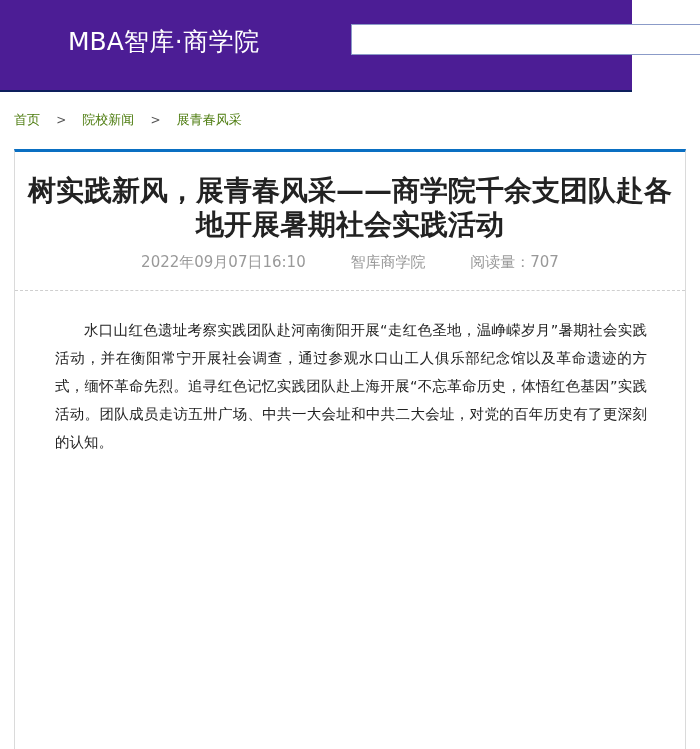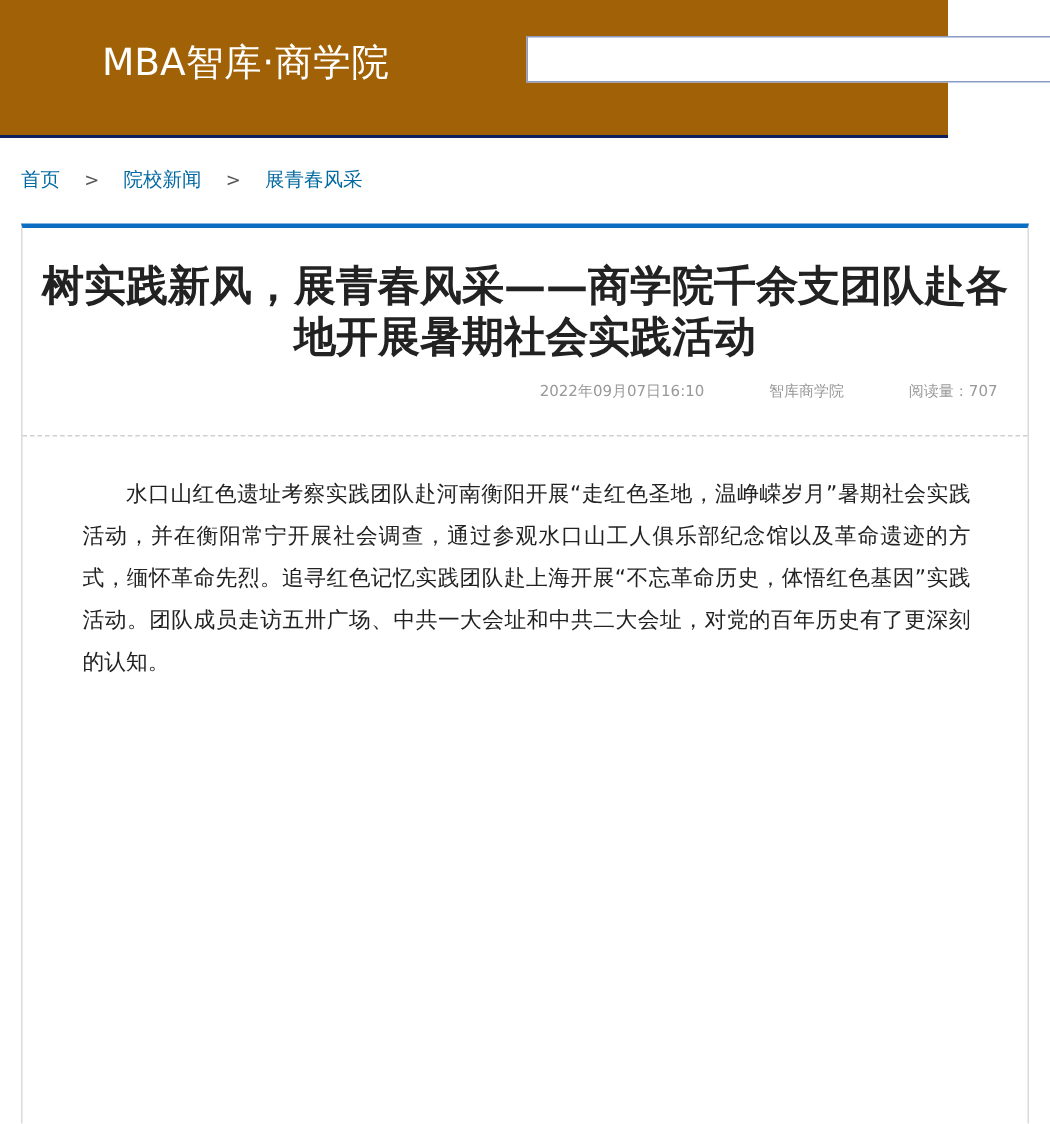--- a/index.html
+++ b/index.html
@@ -5,21 +5,21 @@
   html, body { margin: 0; padding: 0; }
   body {
     width: 700px; height: 749px; overflow: hidden;
     background: #ffffff;
     font-family: "DejaVu Sans", "Liberation Sans", sans-serif;
     color: #222;
     position: relative;
   }
   .header {
     position: absolute; left: 0; top: 0; width: 632px; height: 90px;
-    background: #a16207;
+    background: #4c1d95;
     border-bottom: 2px solid #0d1f5c;
   }
   .logo {
     position: absolute; left: 68px; top: 26px;
     color: #ffffff; font-size: 25px; line-height: 32px;
     letter-spacing: 0.5px;
     font-family: "DejaVu Sans", sans-serif;
     white-space: nowrap;
   }
   .logo .latin { font-weight: normal; letter-spacing: 0px; }
@@ -27,39 +27,39 @@
     position: absolute; left: 351px; top: 24px; width: 349px; height: 31px;
     box-sizing: border-box;
     border: 1px solid #8b9bc8; border-right: none;
     background: #ffffff; outline: none; padding: 0 8px;
     font-size: 14px; font-family: "DejaVu Sans", sans-serif;
   }
   .breadcrumb {
     position: absolute; left: 14px; top: 110px; height: 20px;
     font-size: 13px; line-height: 20px; white-space: nowrap;
   }
-  .breadcrumb a { color: #0369a1; text-decoration: none; cursor: pointer; }
+  .breadcrumb a { color: #4d7c0f; text-decoration: none; cursor: pointer; }
   .breadcrumb .sep { color: #555; display: inline-block; margin: 0 12px; font-size: 12px; }
   .article {
     position: absolute; left: 14px; top: 149px; width: 672px; height: 640px;
     box-sizing: border-box;
     border-top: 3px solid #0a6fc2;
     border-left: 1px solid #dadada;
     border-right: 1px solid #dadada;
     background: #fff;
   }
   .title {
     position: absolute; left: 0; top: 22px; width: 670px;
     text-align: center; margin: 0;
     font-family: "DejaVu Serif", "Liberation Serif", serif;
     font-size: 28px; line-height: 34px; font-weight: bold; color: #222;
   }
   .meta {
     position: absolute; left: 0; top: 100px; width: 670px;
-    text-align: right; font-size: 10px; color: #999; line-height: 20px;
+    text-align: center; font-size: 15px; color: #999; line-height: 20px;
     white-space: nowrap;
   }
   .meta span { display: inline-block; margin: 0 20px; }
   .divider {
     position: absolute; left: 0; top: 138px; width: 670px; height: 0;
     border-top: 1px dashed #cfcfcf;
   }
   .content {
     position: absolute; left: 40px; top: 164px; width: 592px;
     font-size: 14.5px; line-height: 28px; color: #222;

